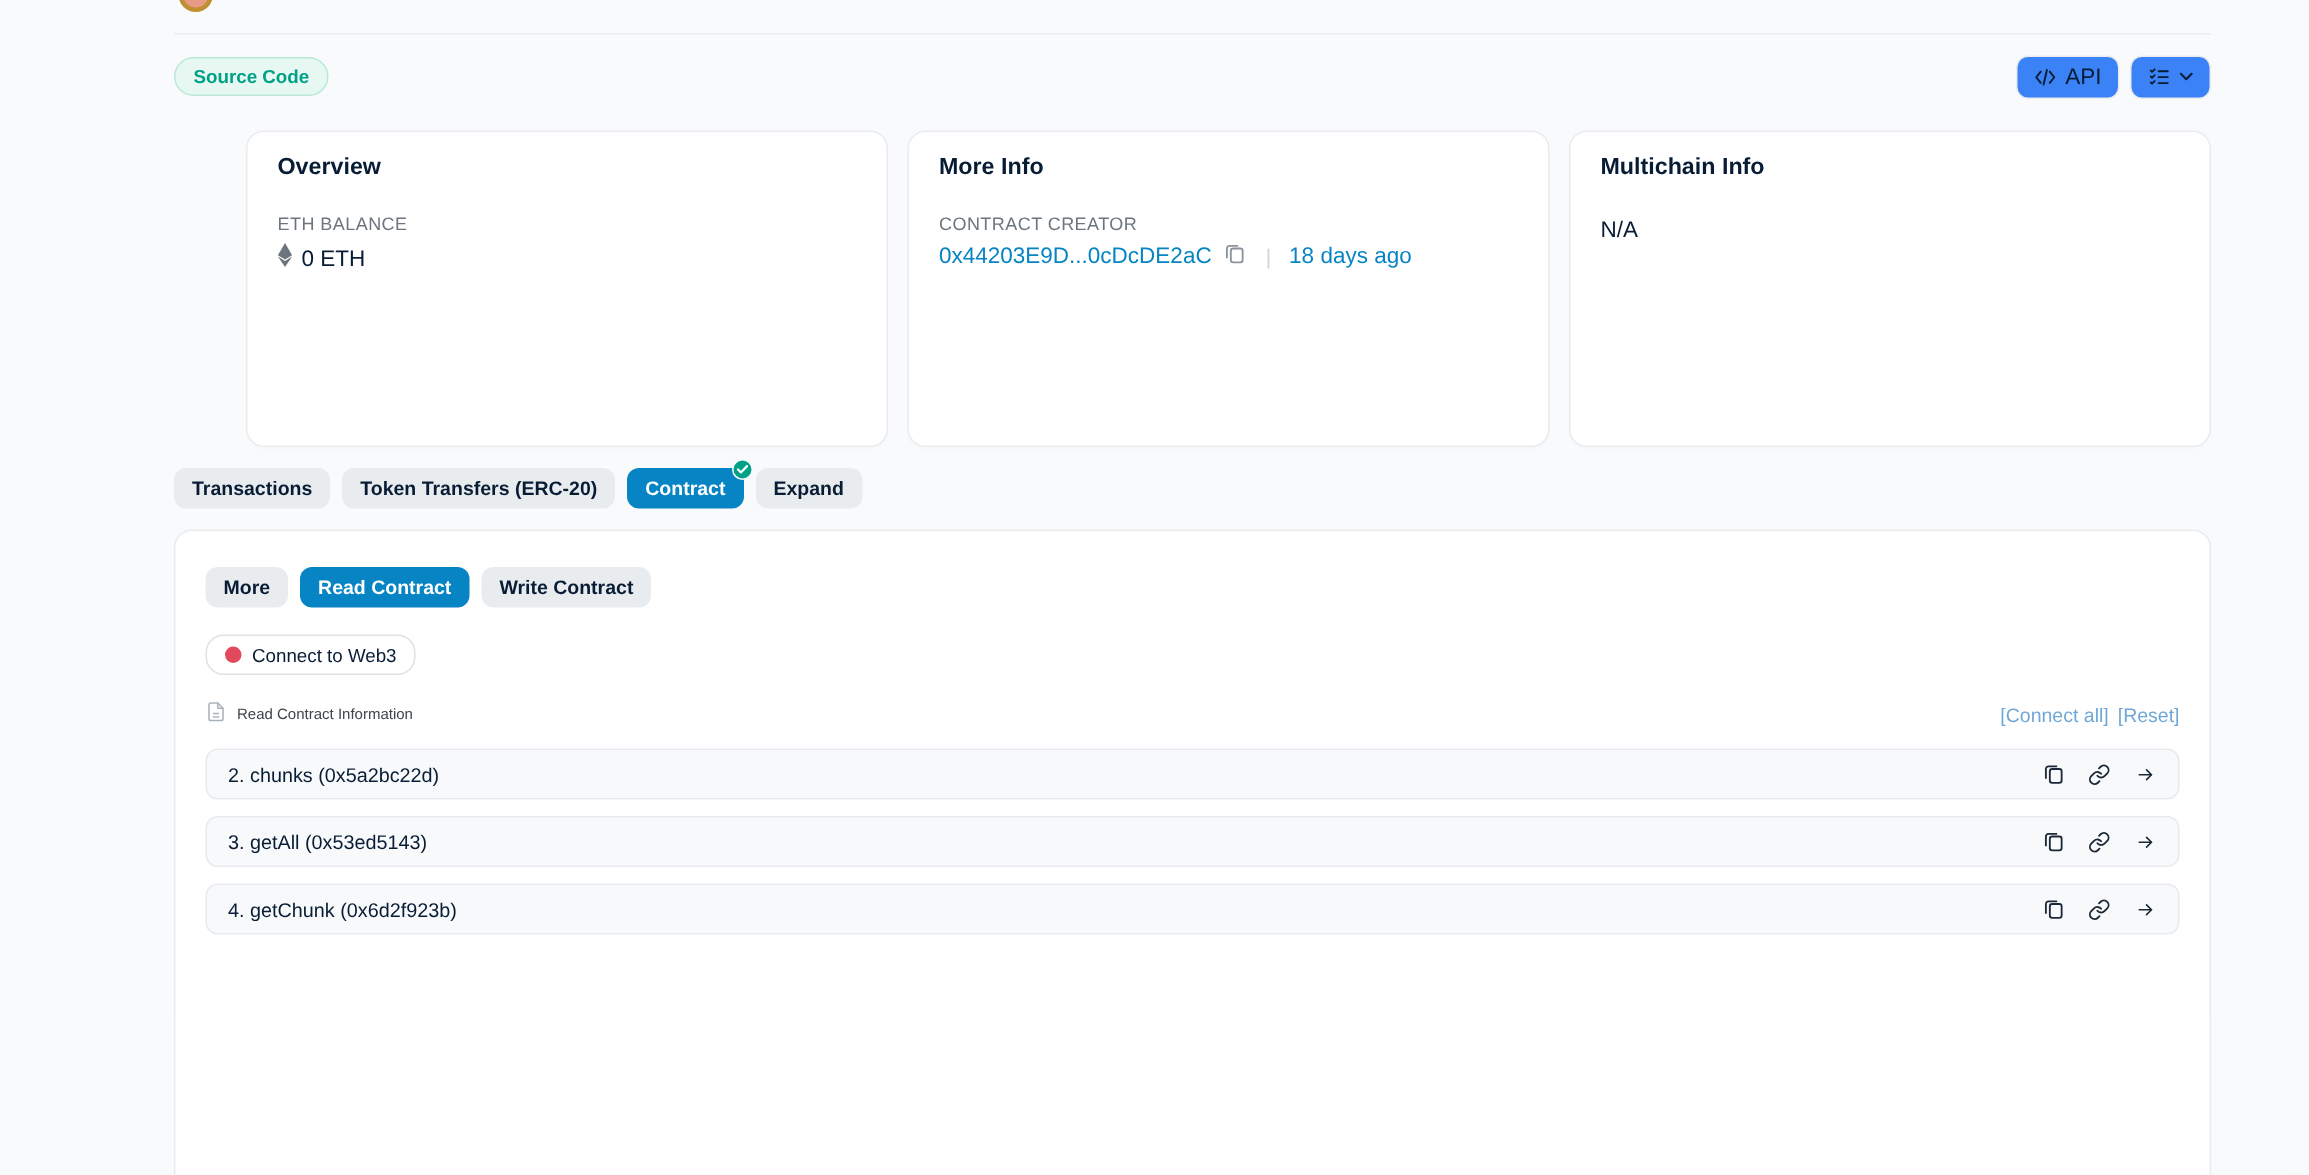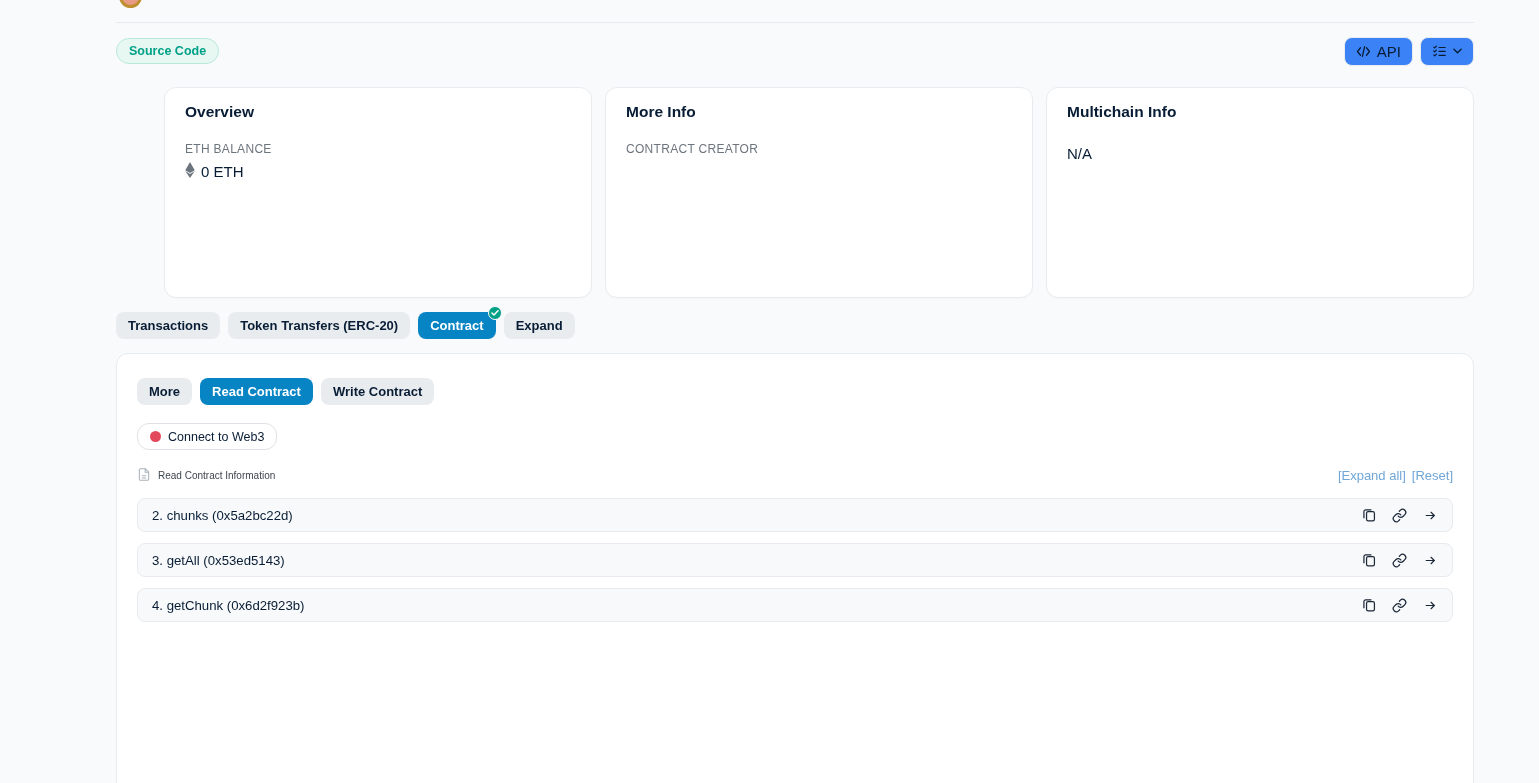--- a/index.html
+++ b/index.html
@@ -150,20 +150,33 @@
             <path d="M311.9 260.8 160 353.6 8 260.8 160 0l151.9 260.8zM160 383.4 8 290.6 160 512l152-221.4-152 92.8z"></path>
           </svg>
         </span>
         <span>0 ETH</span>
       </div>
     </section>
 
     <section class="card">
       <h2>More Info</h2>
       <div class="sub-label">CONTRACT CREATOR</div>
+      <div class="value-row">
+        <a class="link">0x44203E9D...0cDcDE2aC</a>
+        <button class="icon-btn">
+          <span>
+            <svg width="14" height="14" viewBox="0 0 16 16" fill="none" stroke="#8a939b" stroke-width="1.4" stroke-linejoin="round">
+              <rect x="5.2" y="4.2" width="9" height="10.5" rx="1.8"></rect>
+              <path d="M10.8 2.2H4.2a2 2 0 0 0-2 2v7.5"></path>
+            </svg>
+          </span>
+        </button>
+        <span class="sep">|</span>
+        <a class="link">18 days ago</a>
+      </div>
     </section>
 
     <section class="card">
       <h2>Multichain Info</h2>
       <div class="na-value">N/A</div>
     </section>
 
   </div>
 
   <div class="tabs">
@@ -199,21 +212,21 @@
           <svg width="14" height="15" viewBox="0 0 24 24" fill="none" stroke="#a9b2ba" stroke-width="1.8" stroke-linecap="round" stroke-linejoin="round">
             <path d="M14 2H6a2 2 0 0 0-2 2v16a2 2 0 0 0 2 2h12a2 2 0 0 0 2-2V8z"></path>
             <path d="M14 2v6h6"></path>
               <path d="M9 14h6"></path>
               <path d="M9 18h6"></path>
           </svg>
         </span>
         <span>Read Contract Information</span>
       </div>
       <div class="section-links">
-        <a class="muted-link">[Expand all]</a>
+        <a class="muted-link">[Connect all]</a>
         <a class="muted-link">[Reset]</a>
       </div>
     </div>
 
     <div class="fn-list">
 
 
       <div class="fn-row">
         <span class="fn-label">2. chunks (0x5a2bc22d)</span>
         <span class="fn-actions">

